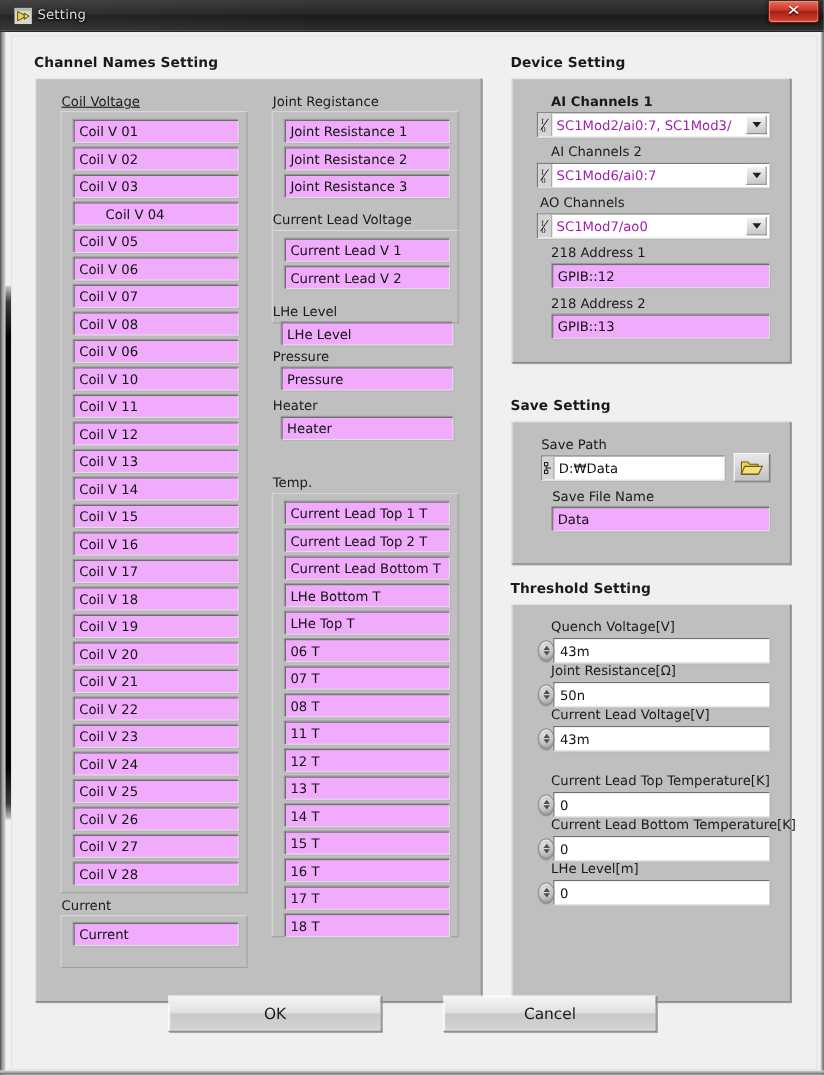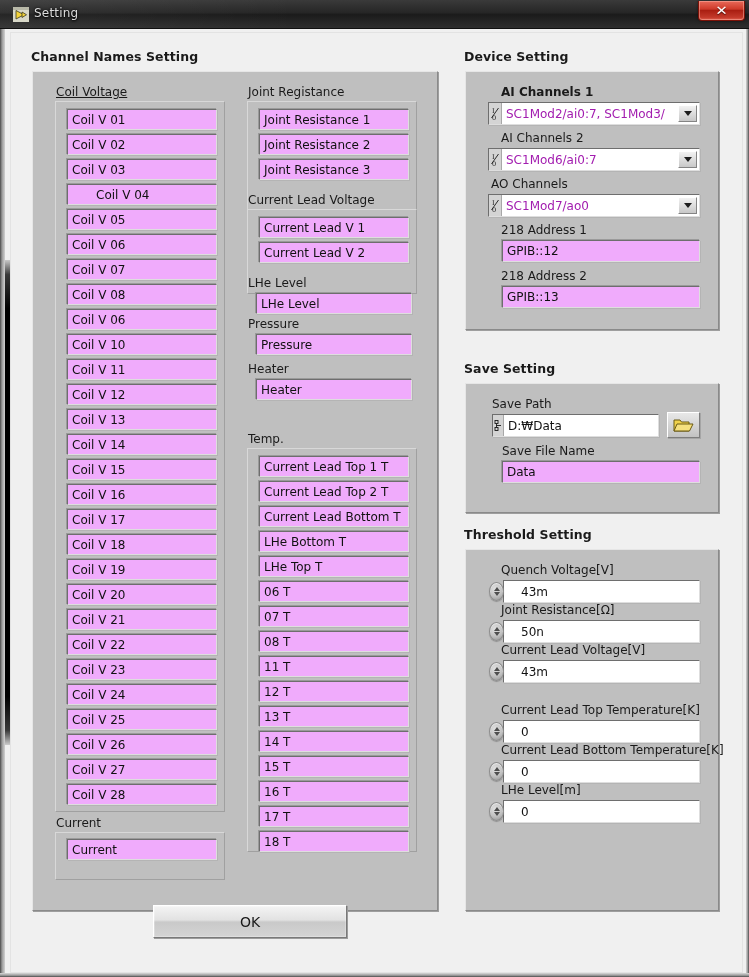--- a/index.html
+++ b/index.html
@@ -218,21 +218,21 @@
   }
   .numctl .numbox {
     flex: 1 1 auto;
     background: #ffffff;
     border-top: 1px solid #6e6e6e;
     border-left: 1px solid #6e6e6e;
     border-right: 1px solid #dedede;
     border-bottom: 1px solid #dedede;
     box-shadow: 1px 1px 0 0 #b4b4b4;
     display: flex; align-items: center;
-    padding-left: 17px;
+    padding-left: 5px;
     font-size: 12px; color: #111111;
     white-space: nowrap; overflow: hidden;
   }
 
   
   .pathctl {
     position: absolute;
     background: #ffffff;
     border-top: 1px solid #6e6e6e;
     border-left: 1px solid #6e6e6e;
@@ -525,15 +525,18 @@
             <i class="up"></i>
             <i class="down"></i>
           </span>
           <span class="numbox">0</span>
         </div>
       </div>
 
     <div class="dlgbtn" style="left:142px; top:872px; width:194px; height:33px;">
       <span>OK</span>
     </div>
+    <div class="dlgbtn" style="left:392px; top:872px; width:194px; height:33px;">
+      <span>Cancel</span>
+    </div>
 
   </div>
 </div>
 
 </body></html>

